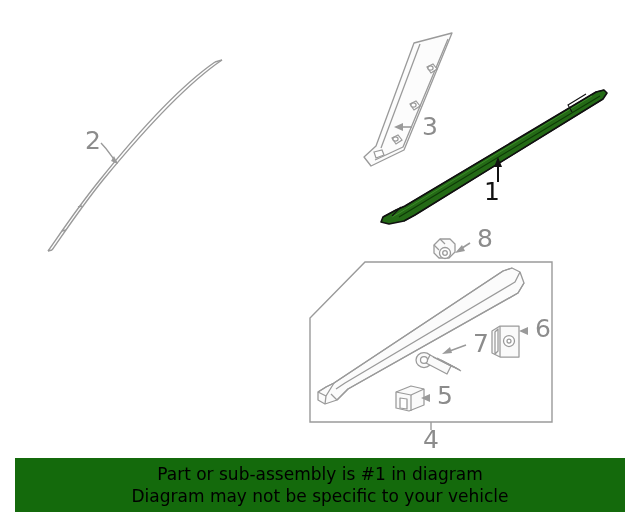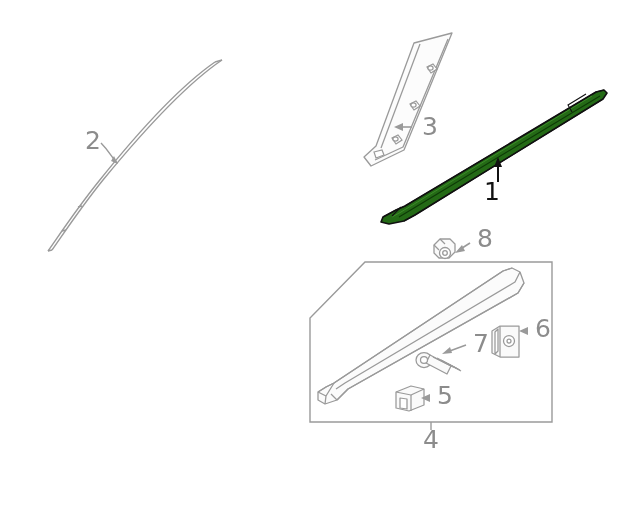--- a/index.html
+++ b/index.html
@@ -179,14 +179,18 @@
     <polygon points="421,398 430,394 430,402" fill="#9a9a9a"></polygon>
     <text class="callout" x="437" y="404">5</text>
 
     <g stroke="#9a9a9a" stroke-width="1.4" fill="none">
       <line x1="431" y1="422" x2="431" y2="430"></line>
     </g>
     <text class="callout" x="431" y="448" text-anchor="middle">4</text>
 
   </svg>
 
+  <div class="notice-banner">
+    <div class="notice-line">Part or sub-assembly is #1 in diagram</div>
+    <div class="notice-line">Diagram may not be specific to your vehicle</div>
+  </div>
 
 </div>
 
 </body></html>

